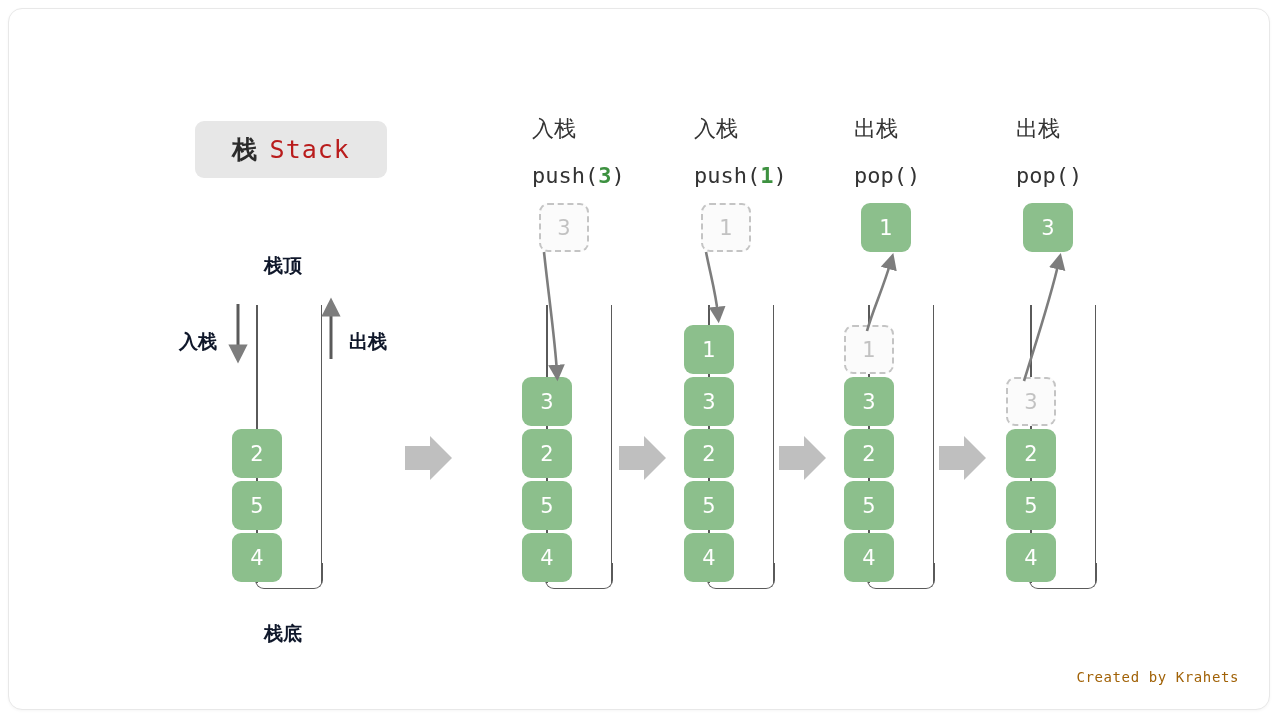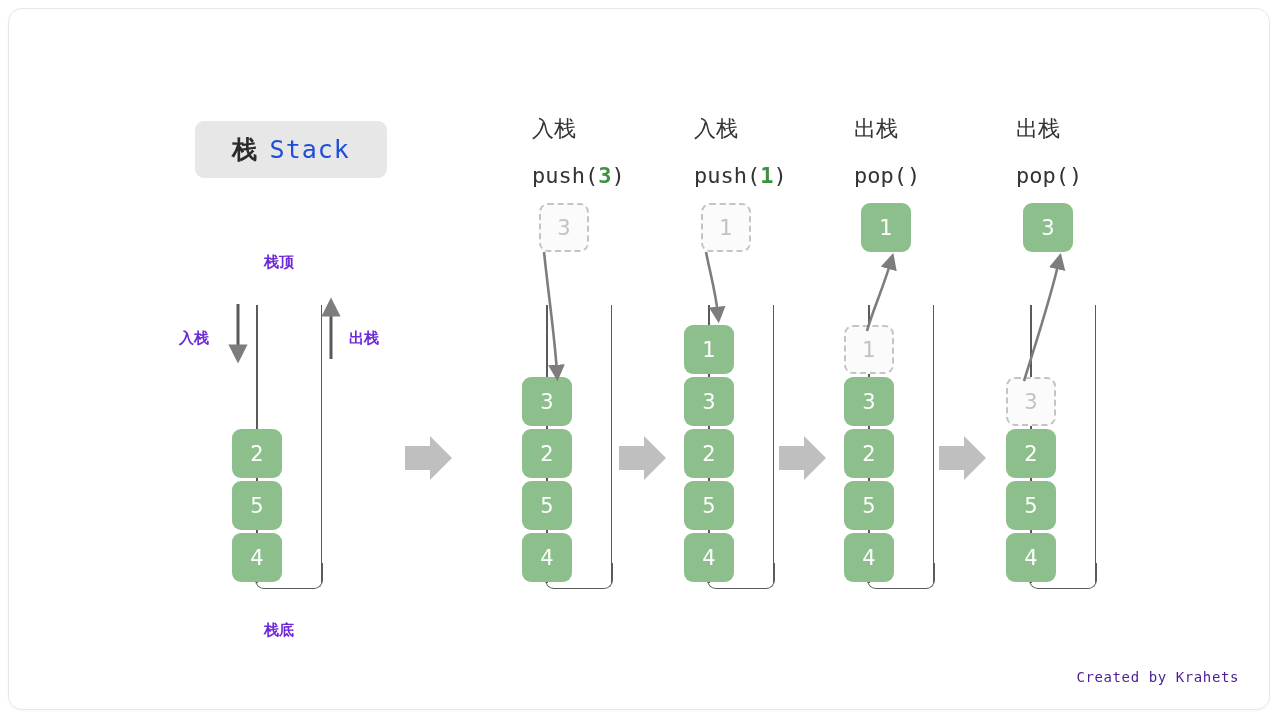--- a/index.html
+++ b/index.html
@@ -44,21 +44,21 @@
   #title-badge .tb-cn {
     font-family: "DejaVu Sans", "Liberation Sans", sans-serif;
     font-size: 25px;
     font-weight: bold;
     color: #2b2b2b;
     letter-spacing: 0.5px;
   }
   #title-badge .tb-en {
     font-family: "DejaVu Sans Mono", "Liberation Mono", monospace;
     font-size: 25px;
-    color: #1d4ed8;
+    color: #b91c1c;
     margin-left: 12px;
     letter-spacing: 1px;
   }
 
   
   .column {
     position: absolute;
     top: 0;
     width: 160px;
     height: 702px;
@@ -160,23 +160,23 @@
   .float-box.ghost {
     background: #fbfbfb;
     border: 2px dashed #c4c4c4;
     color: #c2c2c2;
   }
 
   
   .side-label {
     position: absolute;
     font-family: "DejaVu Sans", "Liberation Sans", sans-serif;
-    font-size: 15px;
+    font-size: 19px;
     font-weight: bold;
-    color: #6d28d9;
+    color: #0f172a;
     white-space: nowrap;
   }
   #label-top   { left: 255px; top: 244px; }
   #label-bottom{ left: 255px; top: 612px; }
   #label-push  { left: 170px; top: 320px; }
   #label-pop   { left: 340px; top: 320px; }
 
   
   #overlay {
     position: absolute;
@@ -185,21 +185,21 @@
     pointer-events: none;
   }
 
   
   #footer {
     position: absolute;
     right: 30px;
     bottom: 24px;
     font-family: "DejaVu Sans Mono", "Liberation Mono", monospace;
     font-size: 14px;
-    color: #4c1d95;
+    color: #a16207;
     letter-spacing: 0.6px;
   }
 </style>
 </head>
 <body>
 
 <div id="card">
 
   <div id="title-badge">
     <span class="tb-cn">栈</span>

